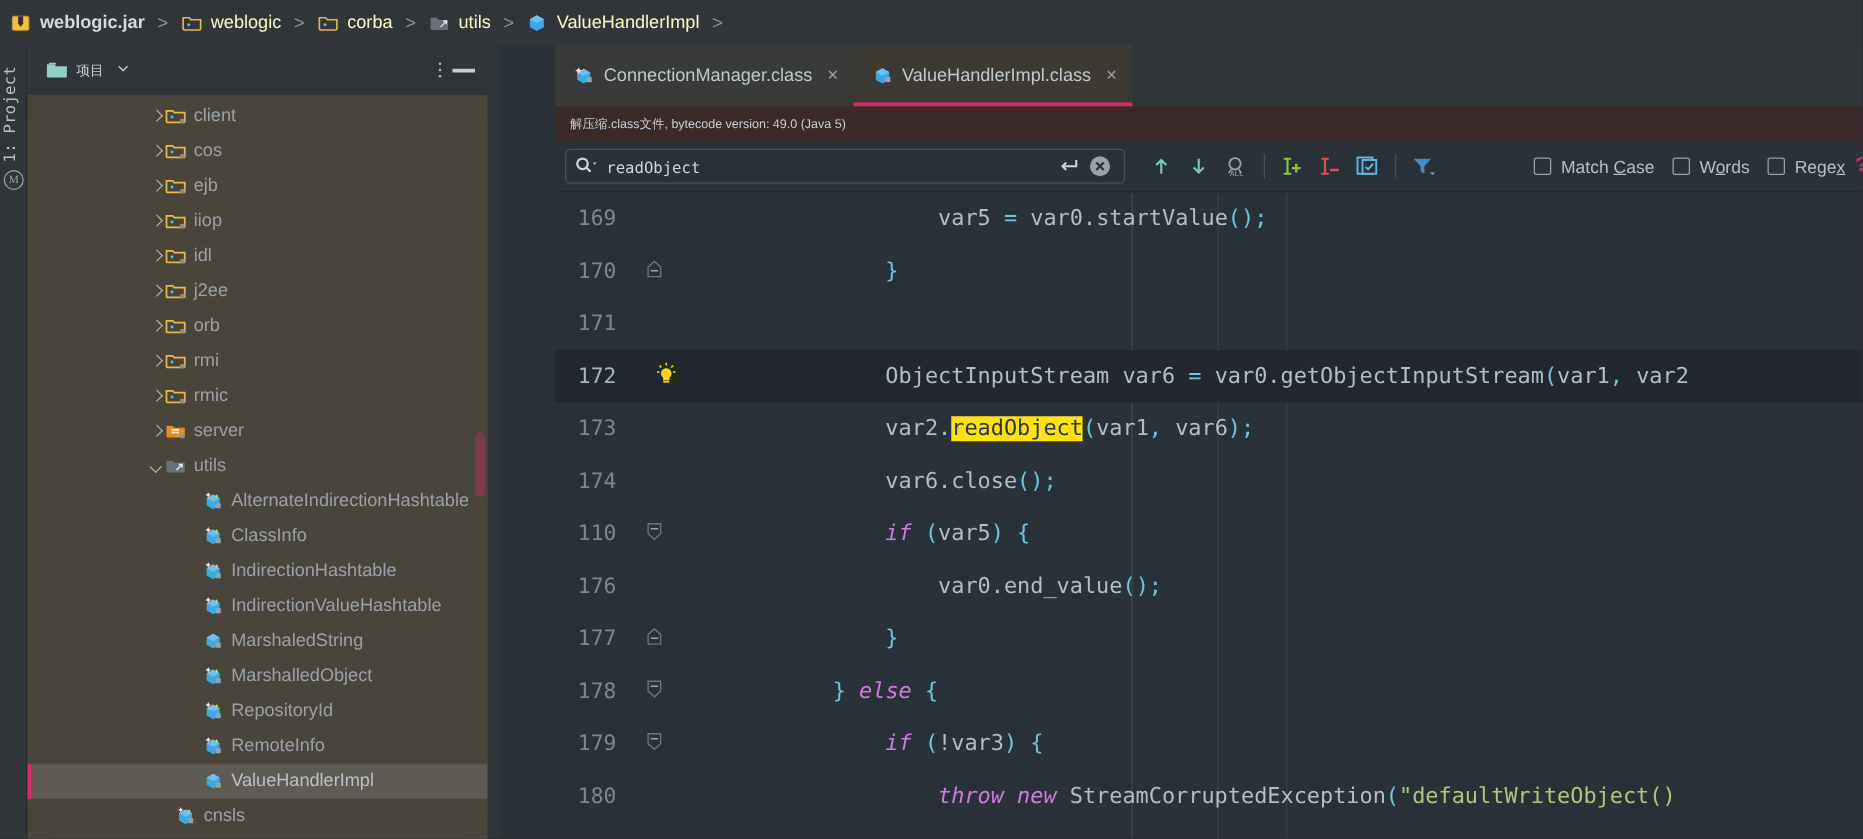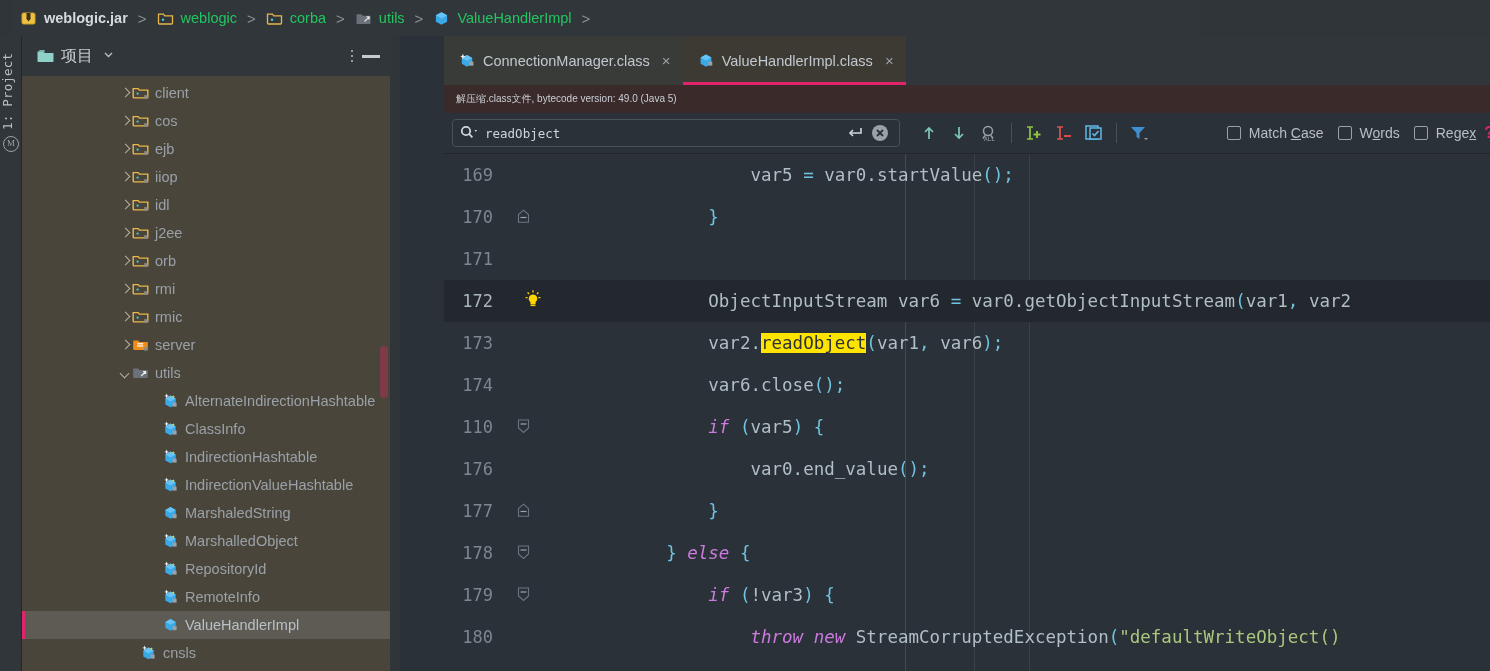--- a/index.html
+++ b/index.html
@@ -10,31 +10,31 @@
     overflow: hidden;
   }
   #app {
     position: relative;
     width: 1490px; height: 671px;
     background: #30353a;
   }
 
   
   #breadcrumb {
-    position: absolute; left: 12px; top: 0; width: 1186px; height: 36px;
+    position: absolute; left: 0; top: 0; width: 1186px; height: 36px;
     background: #31363b;
     display: flex; align-items: center;
     padding-left: 6px;
     font-size: 14.5px;
     color: #a9b0b7;
     white-space: nowrap;
     overflow: hidden;
   }
   .crumb { display: flex; align-items: center; height: 36px; padding: 0 2px; }
-  .crumb-label { margin-left: 7px; color: #22c55e; }
+  .crumb-label { margin-left: 7px; color: #fef9c3; }
   .crumb-label.bold { font-weight: bold; color: #d4dae0; }
   .sep { color: #8b9299; margin: 0 8px; font-size: 15px; }
 
   
   .ic { width: 17px; height: 17px; position: relative; flex: none; display:inline-block;}
 
   
   #toolstrip {
     position: absolute; left: 0; top: 36px; width: 22px; height: 635px;
     background: #31363b;
@@ -61,21 +61,21 @@
   }
 
   
   #project-panel {
     position: absolute; left: 22px; top: 36px; width: 368px; height: 635px;
     background: #4a453a;
   }
   #project-header {
     height: 40px; background: #31363b;
     display: flex; align-items: center; padding: 0 8px 0 14px;
-    color: #c5ccd3; font-size: 16px;
+    color: #c5ccd3; font-size: 11px;
   }
   #project-header .ph-title { margin-left: 8px; }
   #project-header .spacer { flex: 1; }
   .kebab { width: 16px; height: 18px; display:flex; flex-direction:column; justify-content:center; align-items:center; gap:2.5px; cursor:pointer;}
   .kebab i { display:block; width:2.5px; height:2.5px; background:#b6bdc4; border-radius:50%; }
   .minimize { width: 22px; height: 16px; display:flex; align-items:center; justify-content:center; }
   .minimize i { display:block; width:18px; height:3px; background:#c3cad1; }
 
   #tree {
     position: relative;

